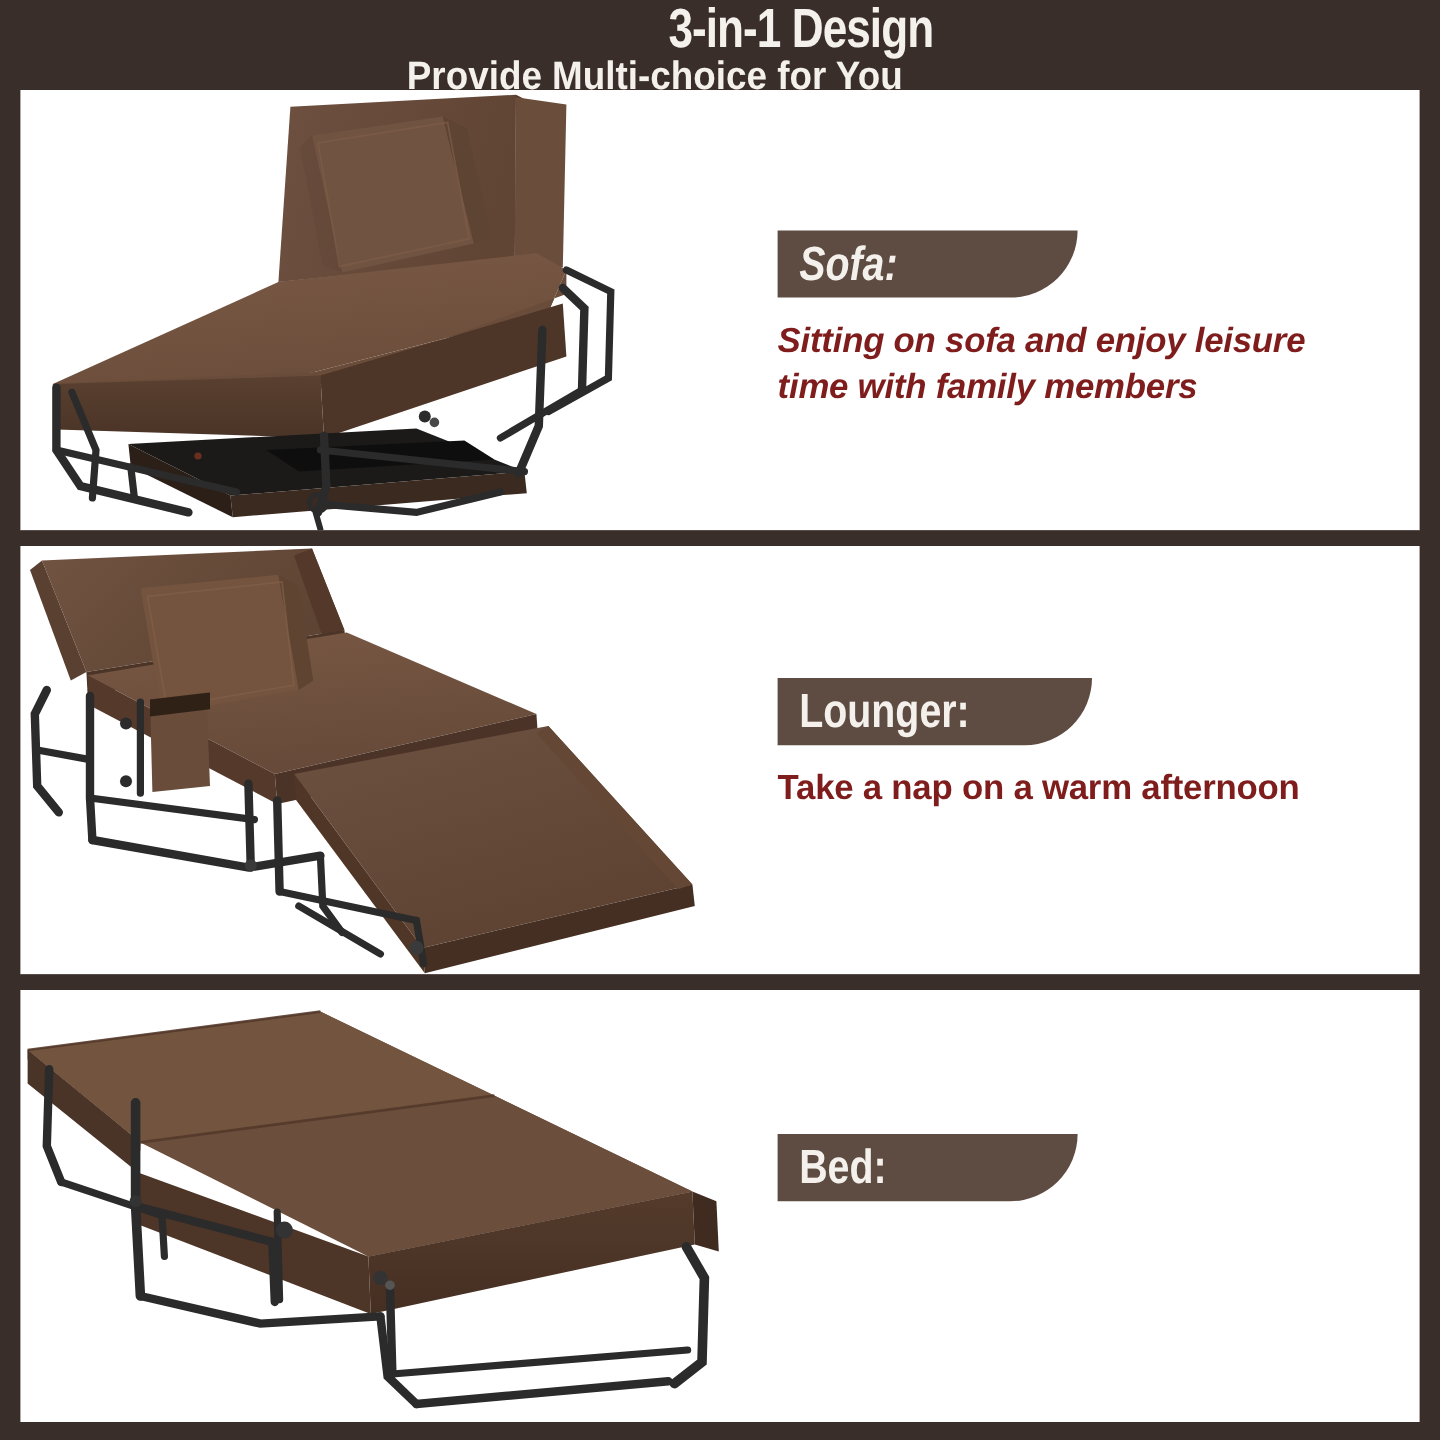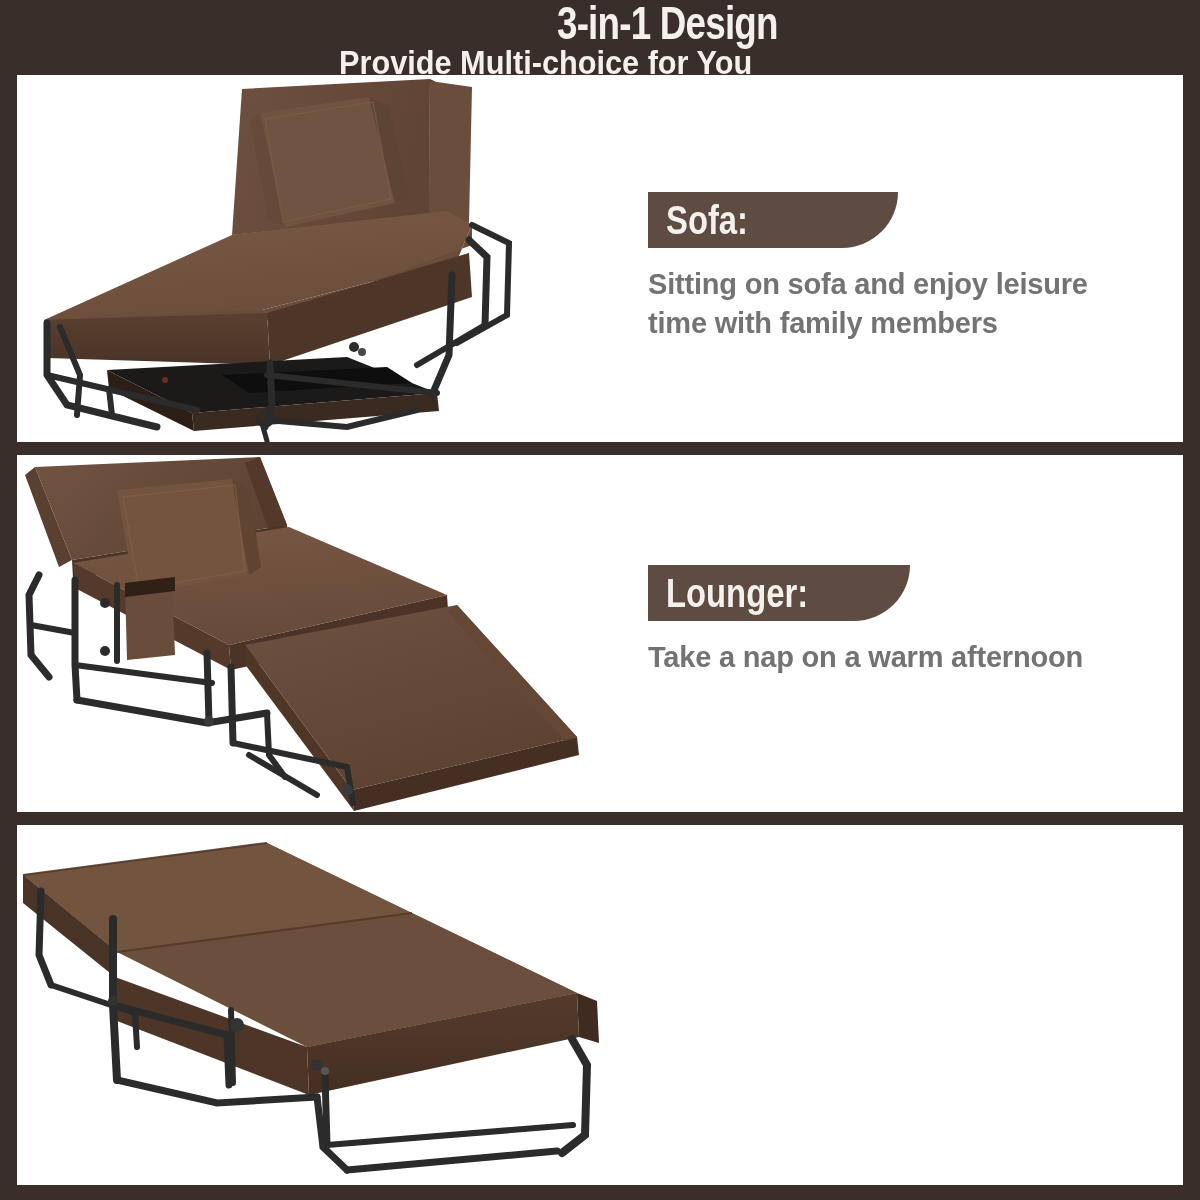--- a/index.html
+++ b/index.html
@@ -62,21 +62,21 @@
     left:0;top:0;
     width:640px;height:100%;
   }
   .art svg{display:block;width:100%;height:100%;}
 
   .copy{
     position:absolute;
     left:631px;
     width:520px;
   }
-  #copy-sofa    { top:117px; }
+  #copy-sofa    { top:117px;font-style:italic; }
   #copy-lounger { top:110px; }
   #copy-bed     { top:120px; }
 
   .badge{
     position:relative;
     display:inline-block;
     background:#5e4b42;
     border-bottom-right-radius:56px;
     padding:6px 0 8px 0;
     min-width:250px;
@@ -93,21 +93,21 @@
     transform-origin:left center;
     margin-left:18px;
     white-space:nowrap;
     line-height:44px;
   }
   #badge-lounger{min-width:262px;}
   #badge-bed{min-width:250px;}
 
   .desc{
     margin-top:17px;
-    color:#737373;
+    color:#7f1d1d;
     font-size:29px;
     font-weight:bold;
     line-height:1.33;
     letter-spacing:-0.2px;
     max-width:490px;
   }
   .divider{
     position:absolute;left:17px;width:1166px;height:13px;background:#3a2e2a;
   }
   #divider-1{top:442px;}
@@ -328,18 +328,21 @@
           <path d="M118,188 L120,222" stroke-width="6"></path>
         </g>
         <circle cx="220" cy="200" r="7" fill="#333"></circle>
         <circle cx="300" cy="240" r="6" fill="#333"></circle>
         <circle cx="308" cy="246" r="4" fill="#555"></circle>
         <circle cx="96" cy="176" r="5" fill="#333"></circle>
       </svg>
     </div>
 
     <div class="copy" id="copy-bed">
+      <div class="badge" id="badge-bed">
+        <span class="badge-text">Bed:</span>
+      </div>
     </div>
 
    </div>
   </div>
 
 </div>
 
 </body></html>

